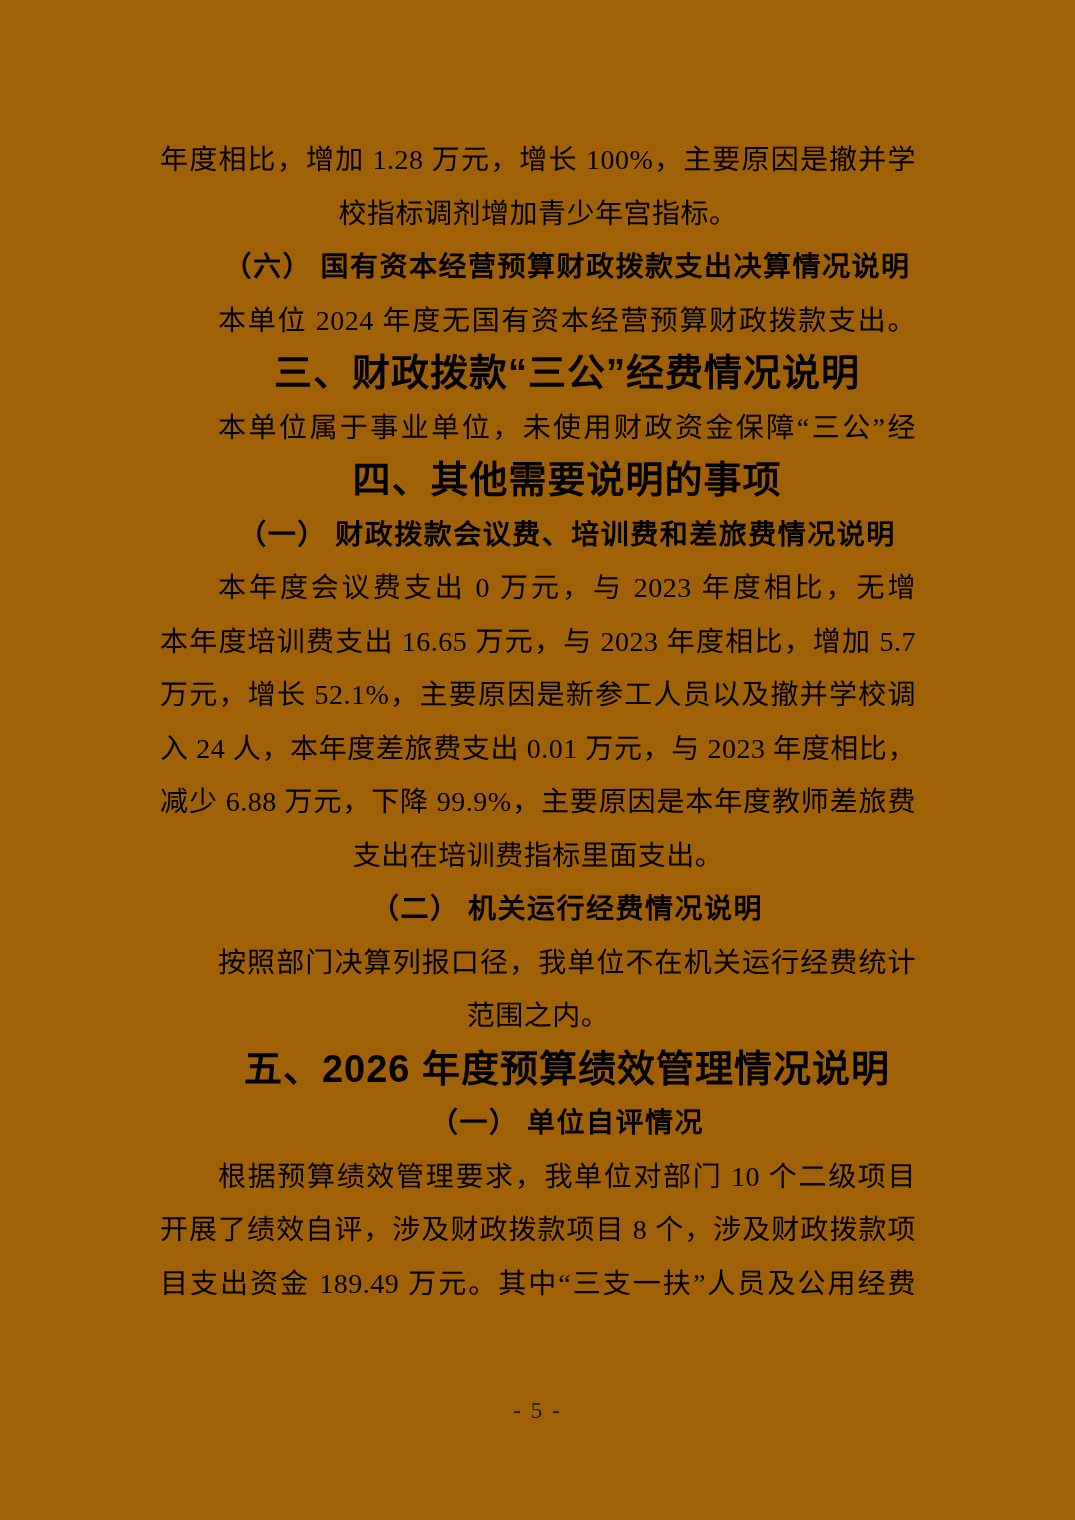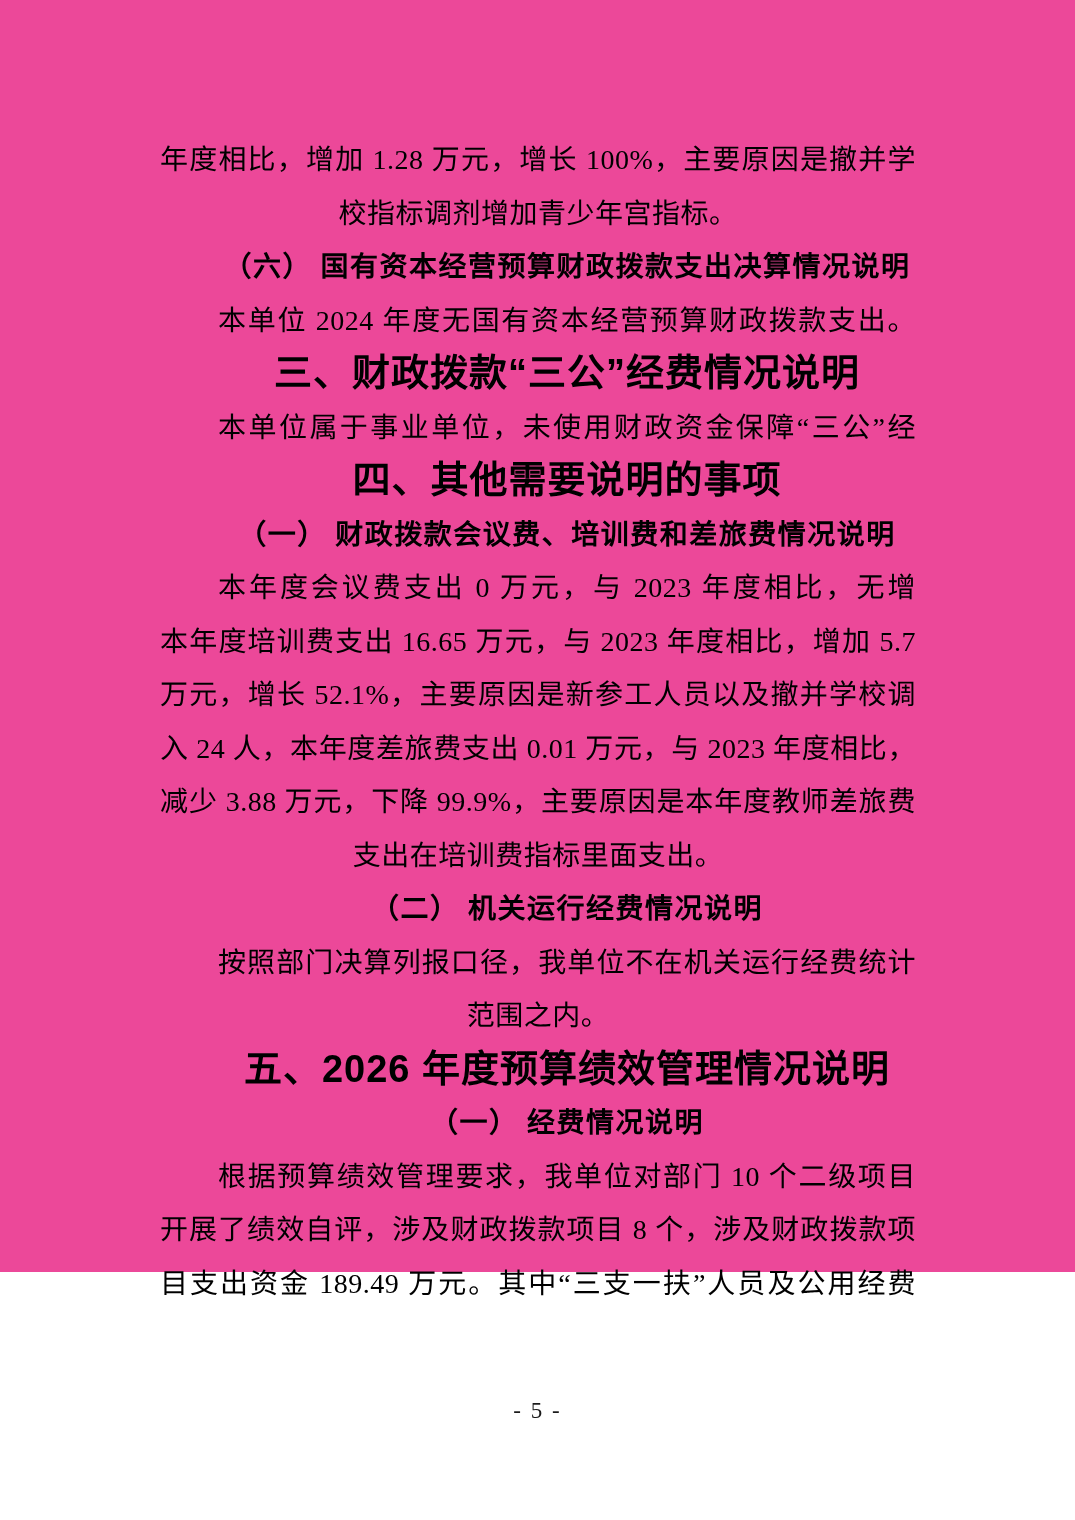--- a/index.html
+++ b/index.html
@@ -12,22 +12,22 @@
     height: 1520px;
     position: relative;
     font-family: "Liberation Serif", "DejaVu Serif", serif;
     color: #000000;
     overflow: hidden;
   }
   .page {
     position: absolute;
     left: 0; top: 0;
     width: 1075px;
-    height: 1272px;
-    background: #ec4899;
+    height: 1520px;
+    background: #a16207;
   }
   .content {
     position: absolute;
     left: 160px;
     top: 133px;
     width: 756px;
   }
   .line {
     height: 53.5px;
     line-height: 53.5px;
@@ -82,25 +82,25 @@
       <div class="line heading-kai indent">（六） 国有资本经营预算财政拨款支出决算情况说明</div>
       <div class="line body indent justify">本单位 2024 年度无国有资本经营预算财政拨款支出。</div>
       <div class="line heading-hei indent">三、财政拨款“三公”经费情况说明</div>
       <div class="line body indent justify">本单位属于事业单位，未使用财政资金保障“三公”经费。</div>
       <div class="line heading-hei indent">四、其他需要说明的事项</div>
       <div class="line heading-kai indent">（一） 财政拨款会议费、培训费和差旅费情况说明</div>
       <div class="line body indent justify">本年度会议费支出 0 万元，与 2023 年度相比，无增减。</div>
       <div class="line body justify">本年度培训费支出 16.65 万元，与 2023 年度相比，增加 5.7</div>
       <div class="line body justify">万元，增长 52.1%，主要原因是新参工人员以及撤并学校调</div>
       <div class="line body justify">入 24 人，本年度差旅费支出 0.01 万元，与 2023 年度相比，</div>
-      <div class="line body justify">减少 3.88 万元，下降 99.9%，主要原因是本年度教师差旅费</div>
+      <div class="line body justify">减少 6.88 万元，下降 99.9%，主要原因是本年度教师差旅费</div>
       <div class="line body">支出在培训费指标里面支出。</div>
       <div class="line heading-kai indent">（二） 机关运行经费情况说明</div>
       <div class="line body indent justify">按照部门决算列报口径，我单位不在机关运行经费统计</div>
       <div class="line body">范围之内。</div>
       <div class="line heading-hei indent">五、2026 年度预算绩效管理情况说明</div>
-      <div class="line heading-kai indent">（一） 经费情况说明</div>
+      <div class="line heading-kai indent">（一） 单位自评情况</div>
       <div class="line body indent justify">根据预算绩效管理要求，我单位对部门 10 个二级项目</div>
       <div class="line body justify">开展了绩效自评，涉及财政拨款项目 8 个，涉及财政拨款项</div>
       <div class="line body justify">目支出资金 189.49 万元。其中“三支一扶”人员及公用经费</div>
     </div>
   <div class="footer">- 5 -</div>
 </div>
 
 </body></html>

